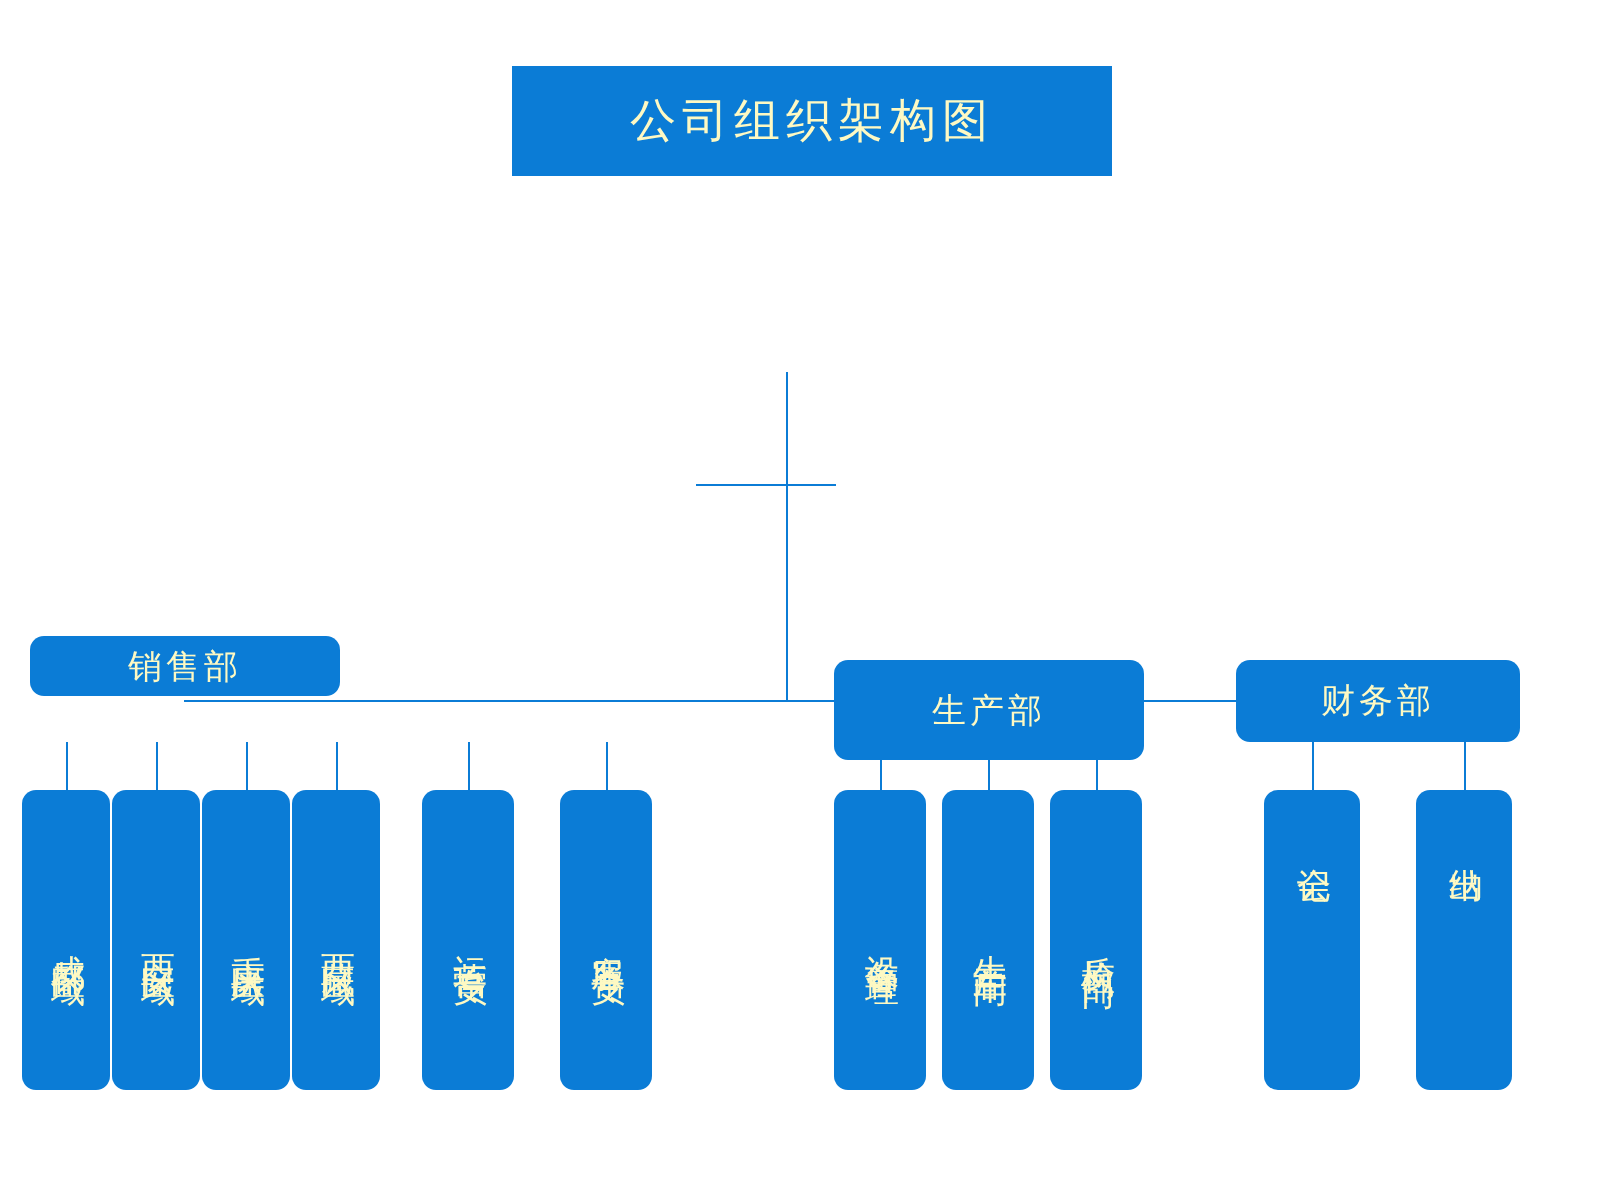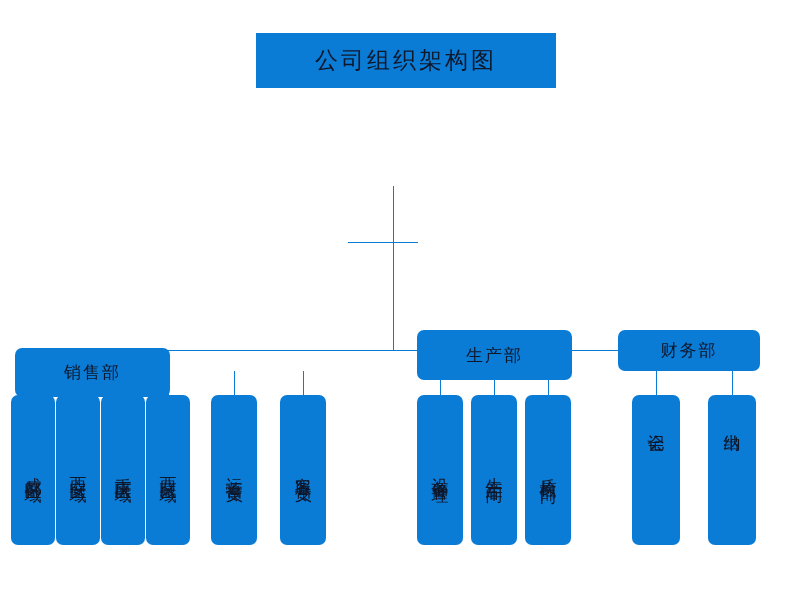--- a/index.html
+++ b/index.html
@@ -14,21 +14,21 @@
 
   
   .line{position:absolute;background:#0B7CD6;}
   .line.v{width:1px;}
   .line.h{height:1px;}
 
   
   .node{
     position:absolute;
     background:#0B7CD6;
-    color:#0f172a;
+    color:#fef9c3;
     border-radius:7px;
     box-sizing:border-box;
     display:flex;
     align-items:center;
     justify-content:center;
     text-align:center;
     letter-spacing:1px;
     white-space:nowrap;
     z-index:2;
   }
@@ -68,21 +68,21 @@
 
 
 
 
   <div class="line v" style="left:393px;top:186px;height:164px;"></div>
 
   <div class="line h" style="left:348px;top:242px;width:70px;"></div>
 
   <div class="line h" style="left:92px;top:350px;width:603px;"></div>
 
-  <div class="node h-node" style="left:15px;top:348px;width:155px;height:49px;">销售部</div>
+  <div class="node h-node" style="left:15px;top:318px;width:155px;height:30px;">销售部</div>
 
 
   <div class="node h-node" style="left:417px;top:330px;width:155px;height:50px;">生产部</div>
 
   <div class="node h-node" style="left:618px;top:330px;width:142px;height:41px;">财务部</div>
 
   <div class="line v" style="left:33px;top:371px;height:24px;"></div>
   <div class="line v" style="left:78px;top:371px;height:24px;"></div>
   <div class="line v" style="left:123px;top:371px;height:24px;"></div>
   <div class="line v" style="left:168px;top:371px;height:24px;"></div>

